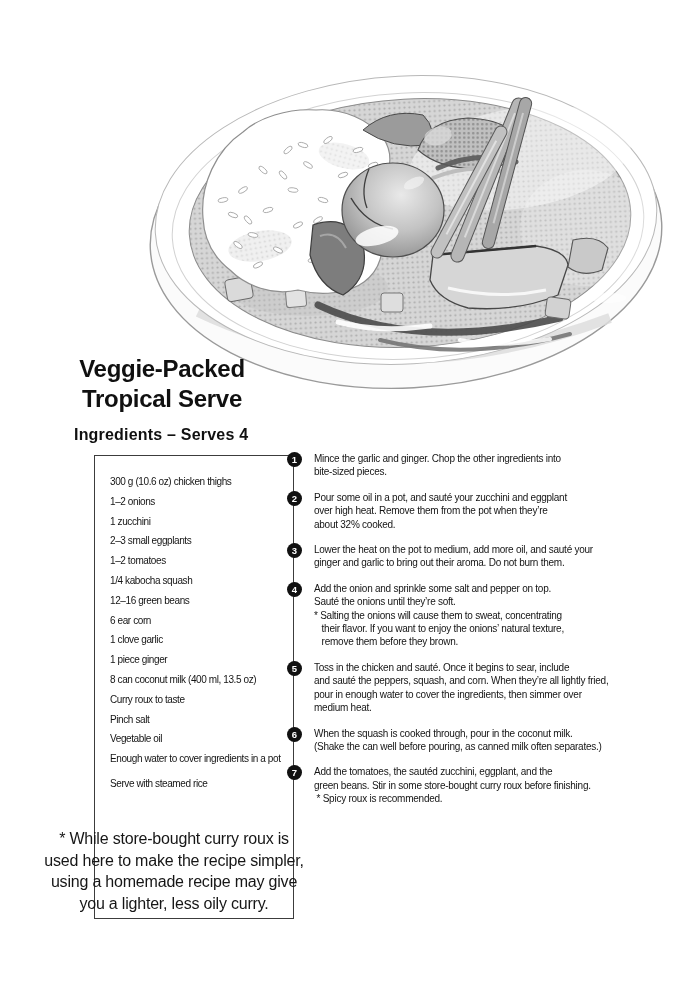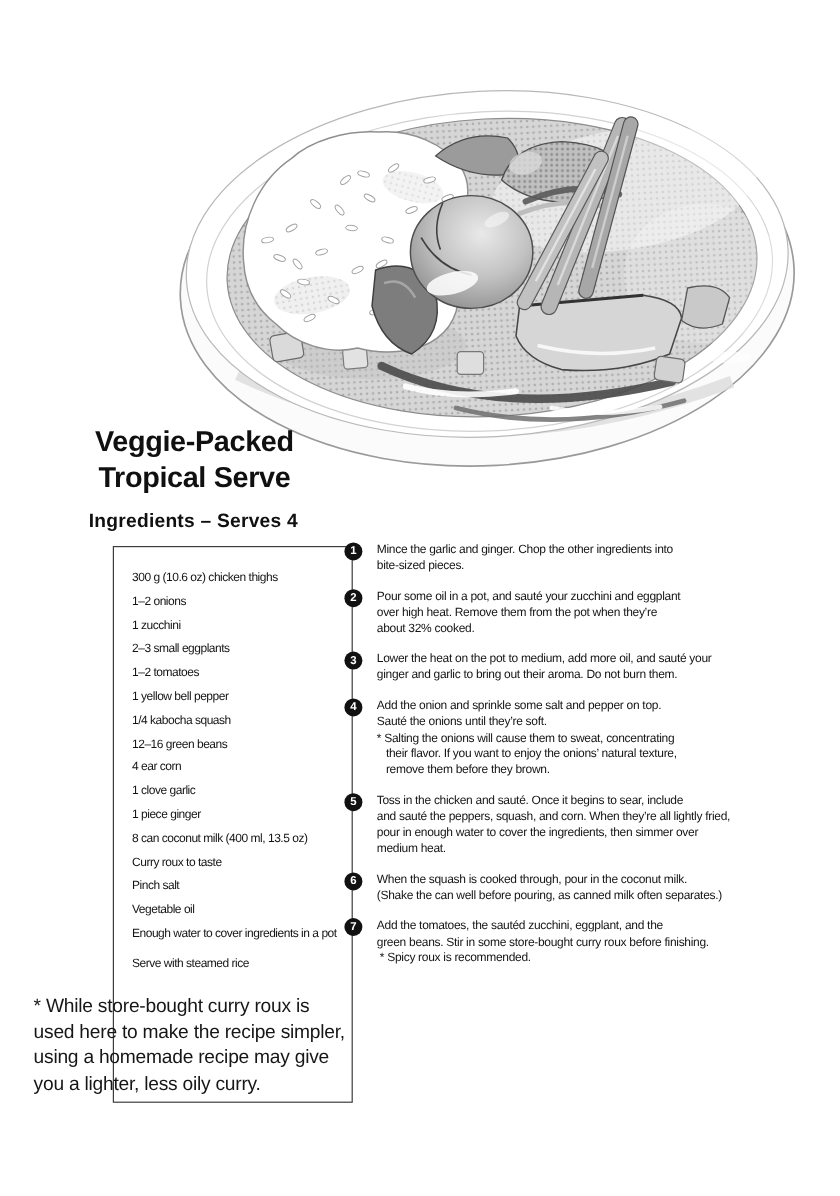--- a/index.html
+++ b/index.html
@@ -32,21 +32,21 @@
   .step{display:flex;align-items:flex-start;margin-bottom:12px;}
   .badge{
     width:15px;height:15px;border-radius:50%;background:#111111;color:#ffffff;
     font-size:9.5px;font-weight:bold;display:flex;align-items:center;justify-content:center;
     flex-shrink:0;margin-right:12px;margin-top:0px;
   }
   .step-text{
     font-size:10px;line-height:13.4px;letter-spacing:-0.25px;white-space:pre-wrap;
   }
   .footnote{
-    position:absolute;left:28px;top:828px;width:292px;
+    position:absolute;left:28px;top:828px;width:292px;text-align:center;
     font-size:16px;line-height:21.5px;letter-spacing:-0.2px;white-space:pre-line;color:#161616;
   }
 </style>
 </head>
 <body>
 
 <div class="page">
 
   <svg class="illus" viewBox="0 0 530 345" aria-hidden="true">
     <defs>
@@ -190,27 +190,26 @@
         <li class="ing-item">300 g (10.6 oz) chicken thighs</li>
 
         <li class="ing-item">1–2 onions</li>
 
         <li class="ing-item">1 zucchini</li>
 
         <li class="ing-item">2–3 small eggplants</li>
 
         <li class="ing-item">1–2 tomatoes</li>
 
-        <li class="ing-item">1 yellow bell pepper</li>
 
         <li class="ing-item">1/4 kabocha squash</li>
 
         <li class="ing-item">12–16 green beans</li>
 
-        <li class="ing-item">4 ear corn</li>
+        <li class="ing-item">6 ear corn</li>
 
         <li class="ing-item">1 clove garlic</li>
 
         <li class="ing-item">1 piece ginger</li>
 
         <li class="ing-item">8 can coconut milk (400 ml, 13.5 oz)</li>
 
         <li class="ing-item">Curry roux to taste</li>
 
         <li class="ing-item">Pinch salt</li>

